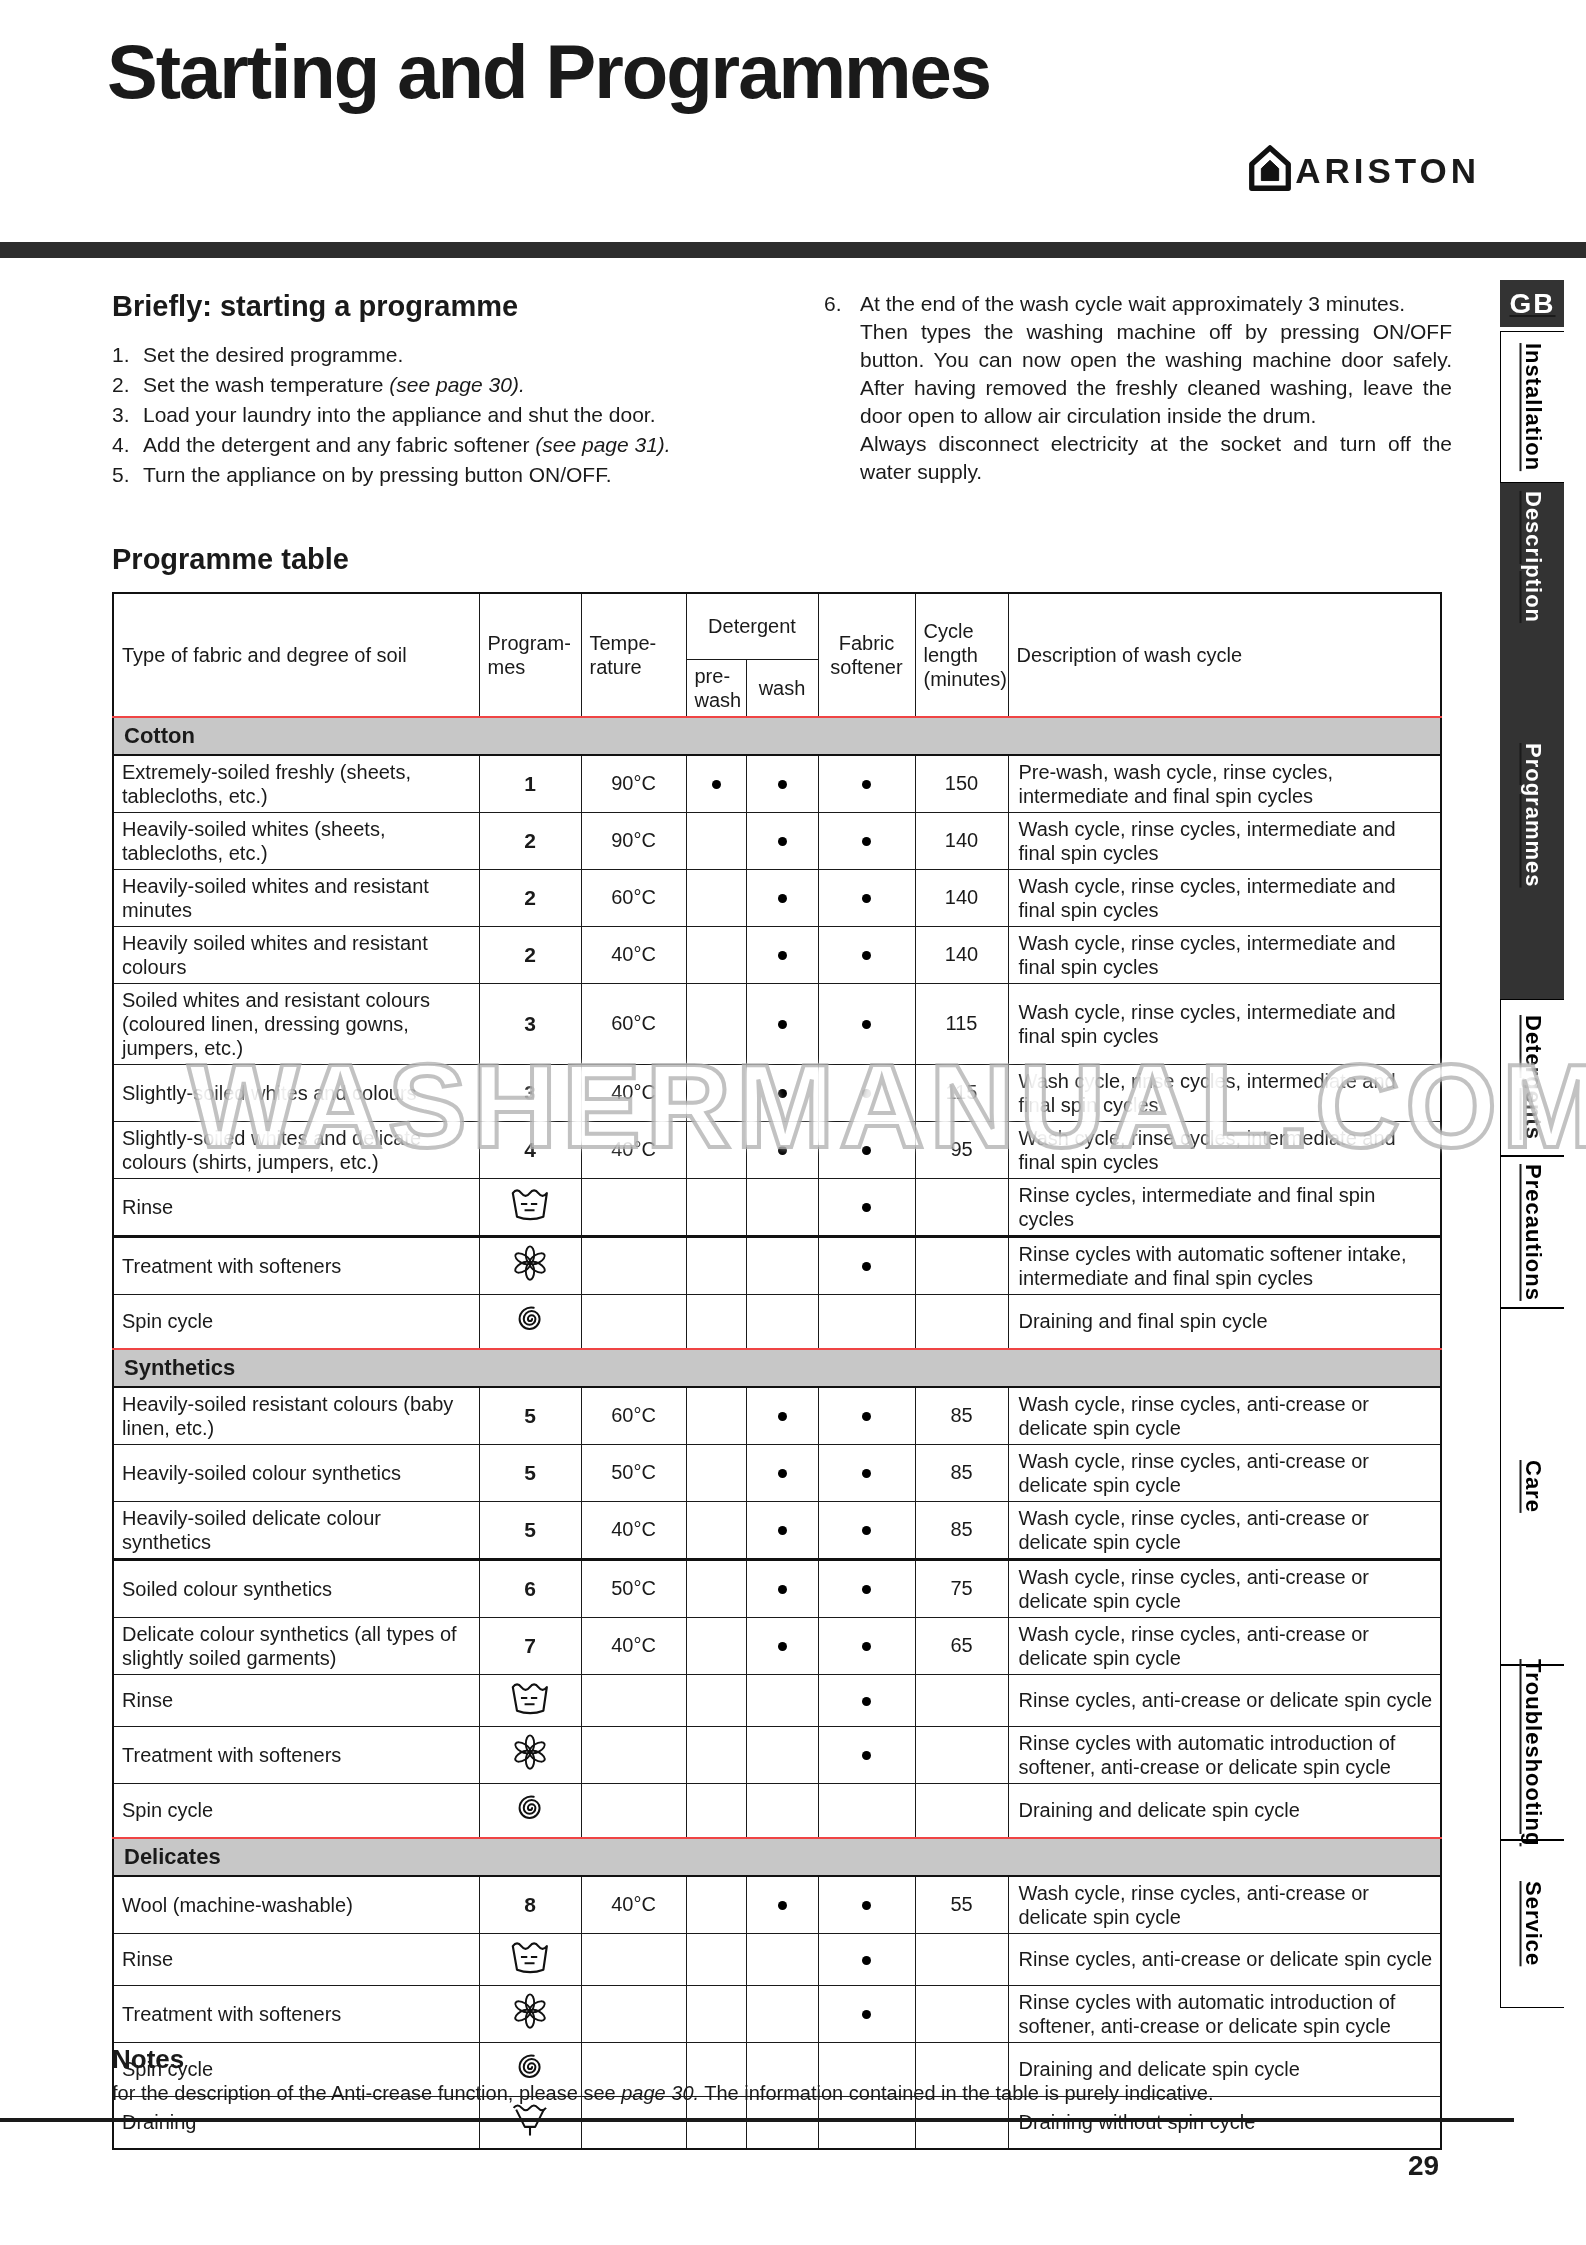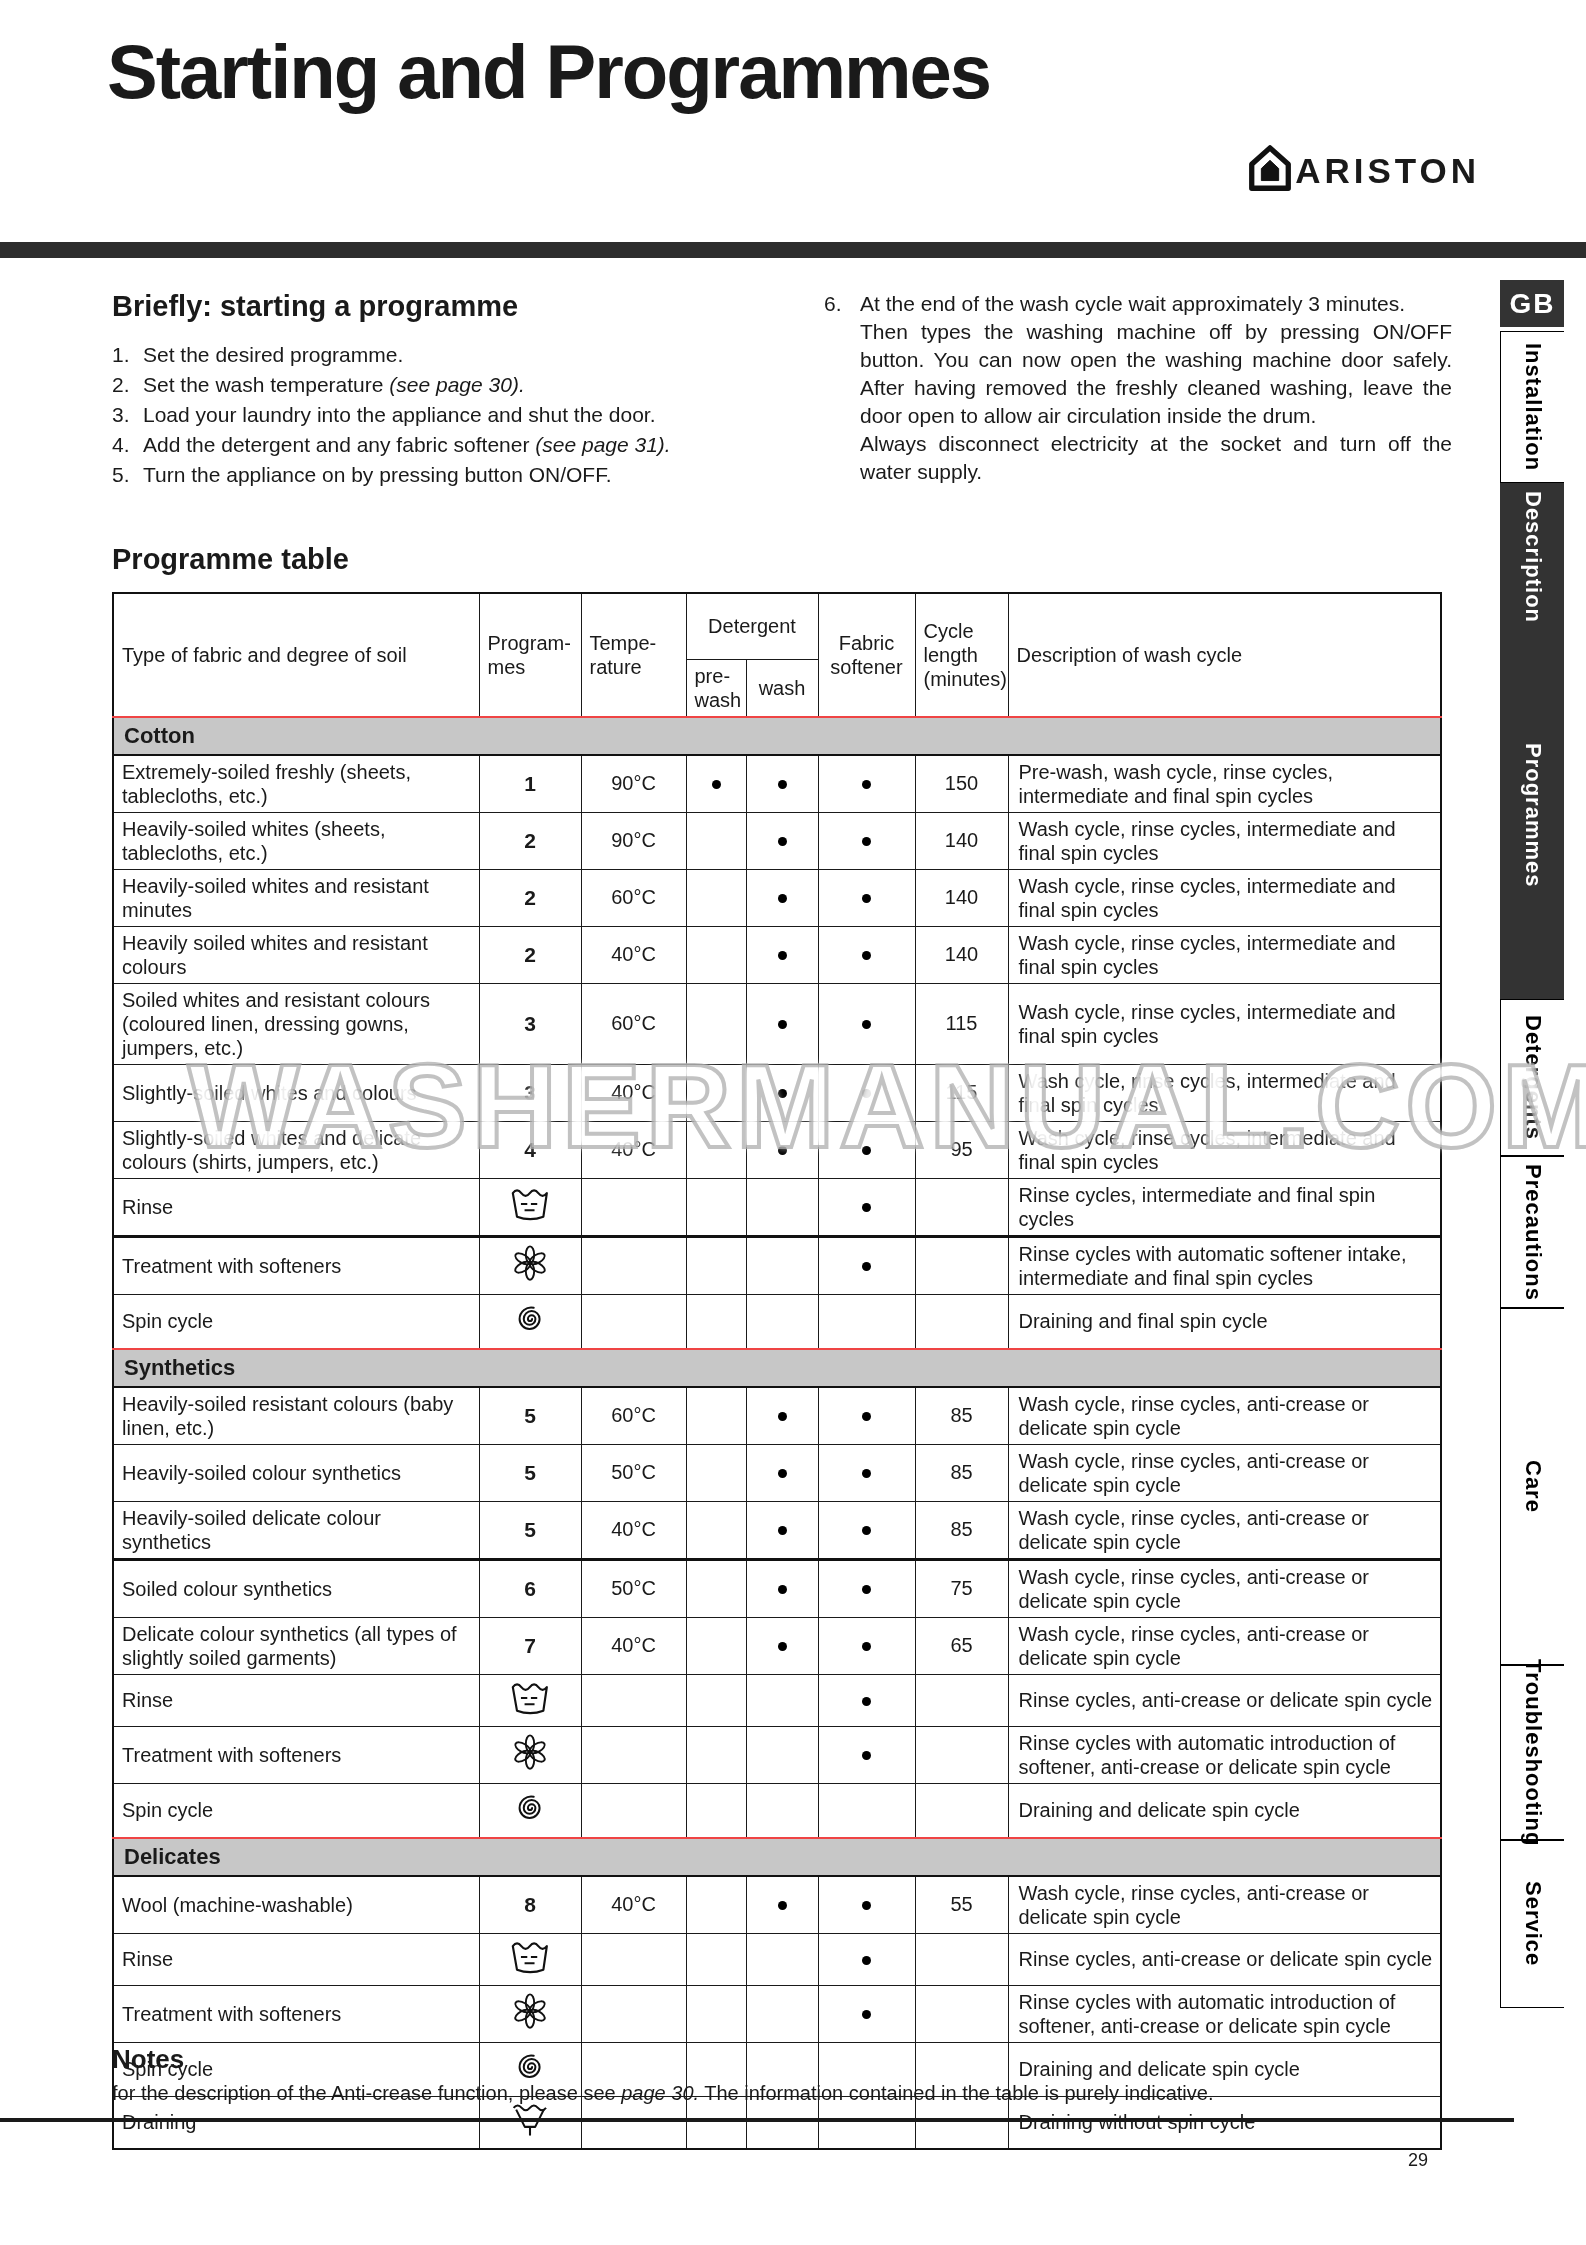--- a/index.html
+++ b/index.html
@@ -44,32 +44,32 @@
   td.c-fabric{line-height:24px;}
   .dot{display:inline-block;width:9px;height:9px;border-radius:50%;background:#000;vertical-align:middle;}
   .cellicon{display:inline-block;vertical-align:middle;}
 
   .watermark{position:absolute;left:188px;top:1038px;z-index:6;white-space:nowrap;
              font-size:118px;font-weight:bold;letter-spacing:5px;
              color:rgba(255,255,255,0.50);
              -webkit-text-stroke:4px rgba(170,170,170,0.72);
              text-shadow:0 0 8px rgba(255,255,255,0.9);pointer-events:none;}
 
-  .sidebar{position:absolute;left:1500px;top:280px;width:64px;}
+  .sidebar{position:absolute;left:1500px;top:280px;width:64px;text-decoration:underline;}
   .tab{box-sizing:border-box;border:1px solid #000;border-right:none;background:#fff;color:#000;
        display:flex;align-items:center;justify-content:center;}
   .tab.dark{background:#333;color:#fff;border-color:#333;}
   .tab .vtext{writing-mode:vertical-rl;text-orientation:mixed;font-weight:bold;font-size:22px;
               letter-spacing:1px;}
   .tab.gb{font-size:28px;font-weight:bold;letter-spacing:2px;margin-bottom:4px;}
 
   .notes-h{position:absolute;left:112px;top:2044px;font-size:26px;font-weight:bold;}
   .notes{position:absolute;left:112px;top:2082px;width:1400px;font-size:20px;}
   .rule{position:absolute;left:0;top:2118px;width:1514px;height:4px;background:#1a1a1a;}
-  .pagenum{position:absolute;left:1408px;top:2150px;font-size:18px;font-weight:normal;}
+  .pagenum{position:absolute;left:1408px;top:2150px;font-size:28px;font-weight:bold;}
 </style>
 </head>
 <body>
 
 <div class="page">
 
   <div class="title">Starting and Programmes</div>
 
   <div class="brand">
     <span class="cellicon">

